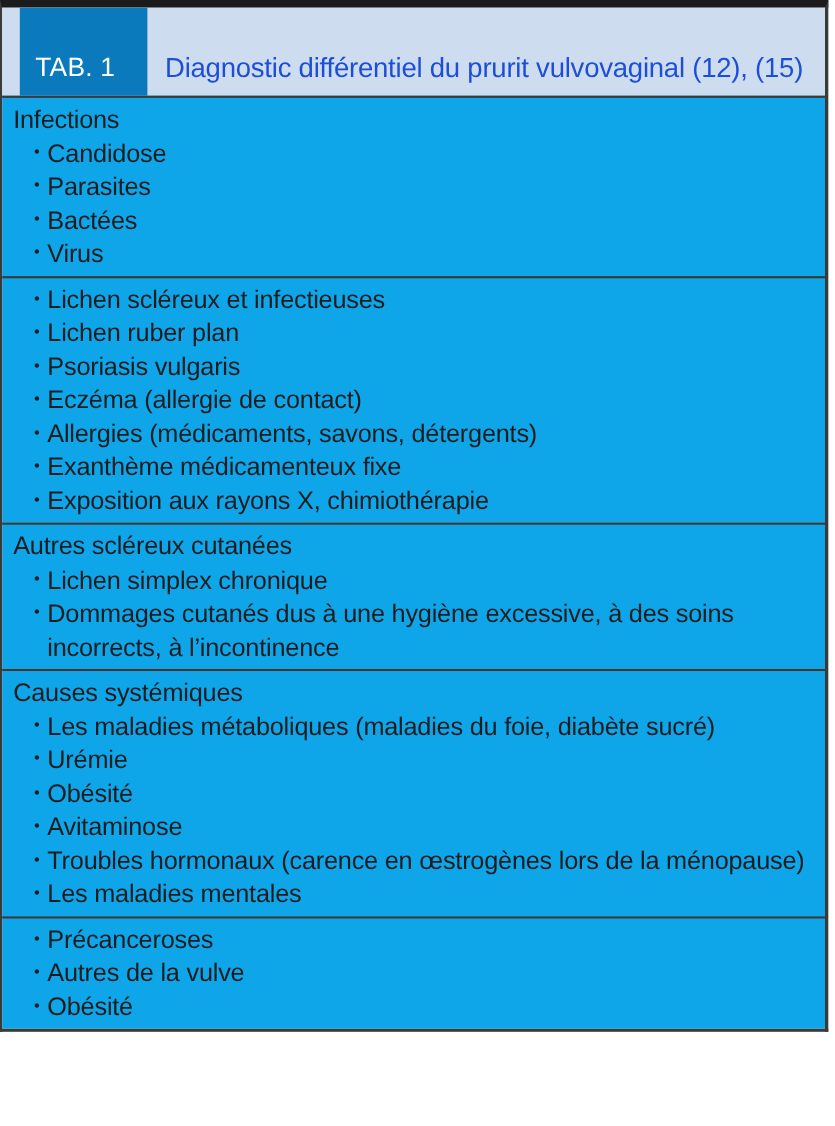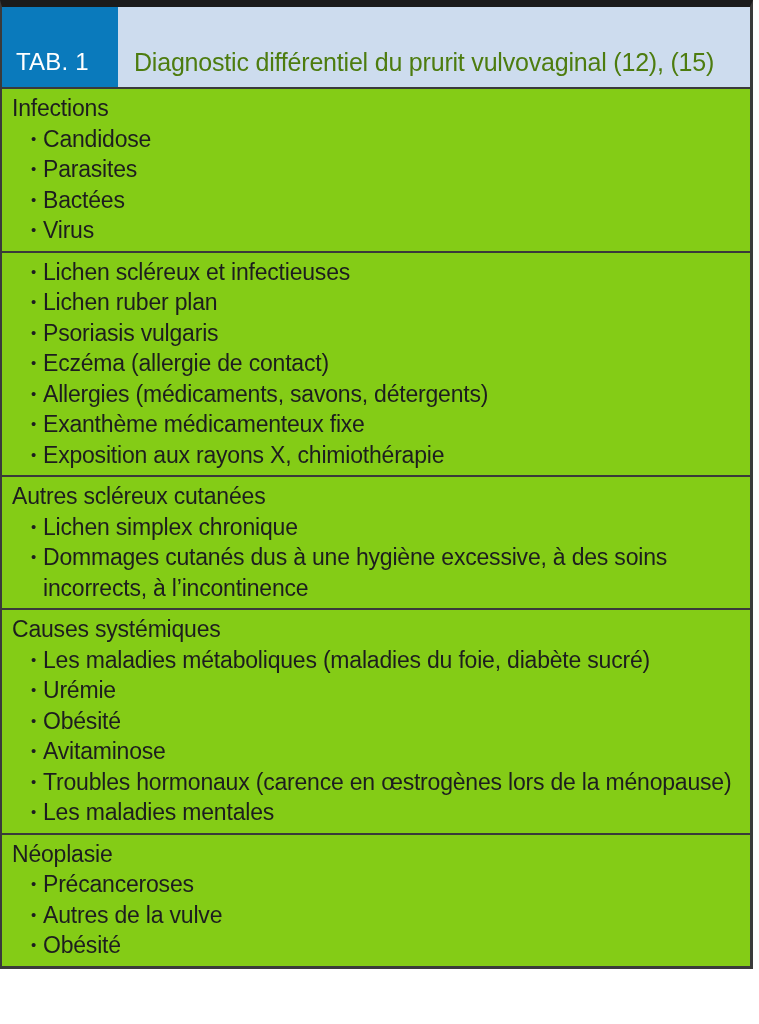--- a/index.html
+++ b/index.html
@@ -45,28 +45,28 @@
     color: #ffffff;
     font-size: 24px;
     letter-spacing: 0.2px;
   }
   .title-cell {
     flex: 1;
     display: flex;
     align-items: flex-end;
     box-sizing: border-box;
     padding: 0 8px 10px 16px;
-    color: #4d7c0f;
+    color: #1d4ed8;
     font-size: 25px;
     letter-spacing: -0.2px;
     white-space: nowrap;
   }
   .section {
     border-top: 2px solid #3a3a3a;
-    background: #84cc16;
+    background: #0ea5e9;
     box-sizing: border-box;
     padding: 4px 6px 5px 10px;
     color: #1d1d1f;
     font-size: 23px;
     line-height: 30.5px;
     letter-spacing: -0.2px;
   }
   .section-heading {
     padding-left: 0;
   }
@@ -85,21 +85,21 @@
   .bullet-text {
     flex: 1;
   }
 </style>
 </head>
 <body>
 
 <div class="canvas">
   <div class="tab-table">
     <div class="header-row" style="background: rgb(205, 220, 238);">
-      <div class="tab-label-cell" style="background: rgb(10, 122, 188); color: rgb(255, 255, 255);">
+      <div class="tab-label-cell" style="background: rgb(10, 122, 188); color: rgb(255, 255, 255); margin-left: 16px;">
         <span>TAB. 1</span>
       </div>
       <div class="title-cell">
         <span>Diagnostic différentiel du prurit vulvovaginal (12), (15)</span>
       </div>
     </div>
     <div id="table-body">
         <div class="section">
           <div class="section-heading">Infections</div>
           <div class="bullet-item">
@@ -181,21 +181,20 @@
           <div class="bullet-item">
             <span class="bullet-dot">•</span>
             <span class="bullet-text">Troubles hormonaux (carence en œstrogènes lors de la ménopause)</span>
           </div>
           <div class="bullet-item">
             <span class="bullet-dot">•</span>
             <span class="bullet-text">Les maladies mentales</span>
           </div>
         </div>
         <div class="section">
-          <div class="section-heading">Néoplasie</div>
           <div class="bullet-item">
             <span class="bullet-dot">•</span>
             <span class="bullet-text">Précanceroses</span>
           </div>
           <div class="bullet-item">
             <span class="bullet-dot">•</span>
             <span class="bullet-text">Autres de la vulve</span>
           </div>
           <div class="bullet-item">
             <span class="bullet-dot">•</span>

